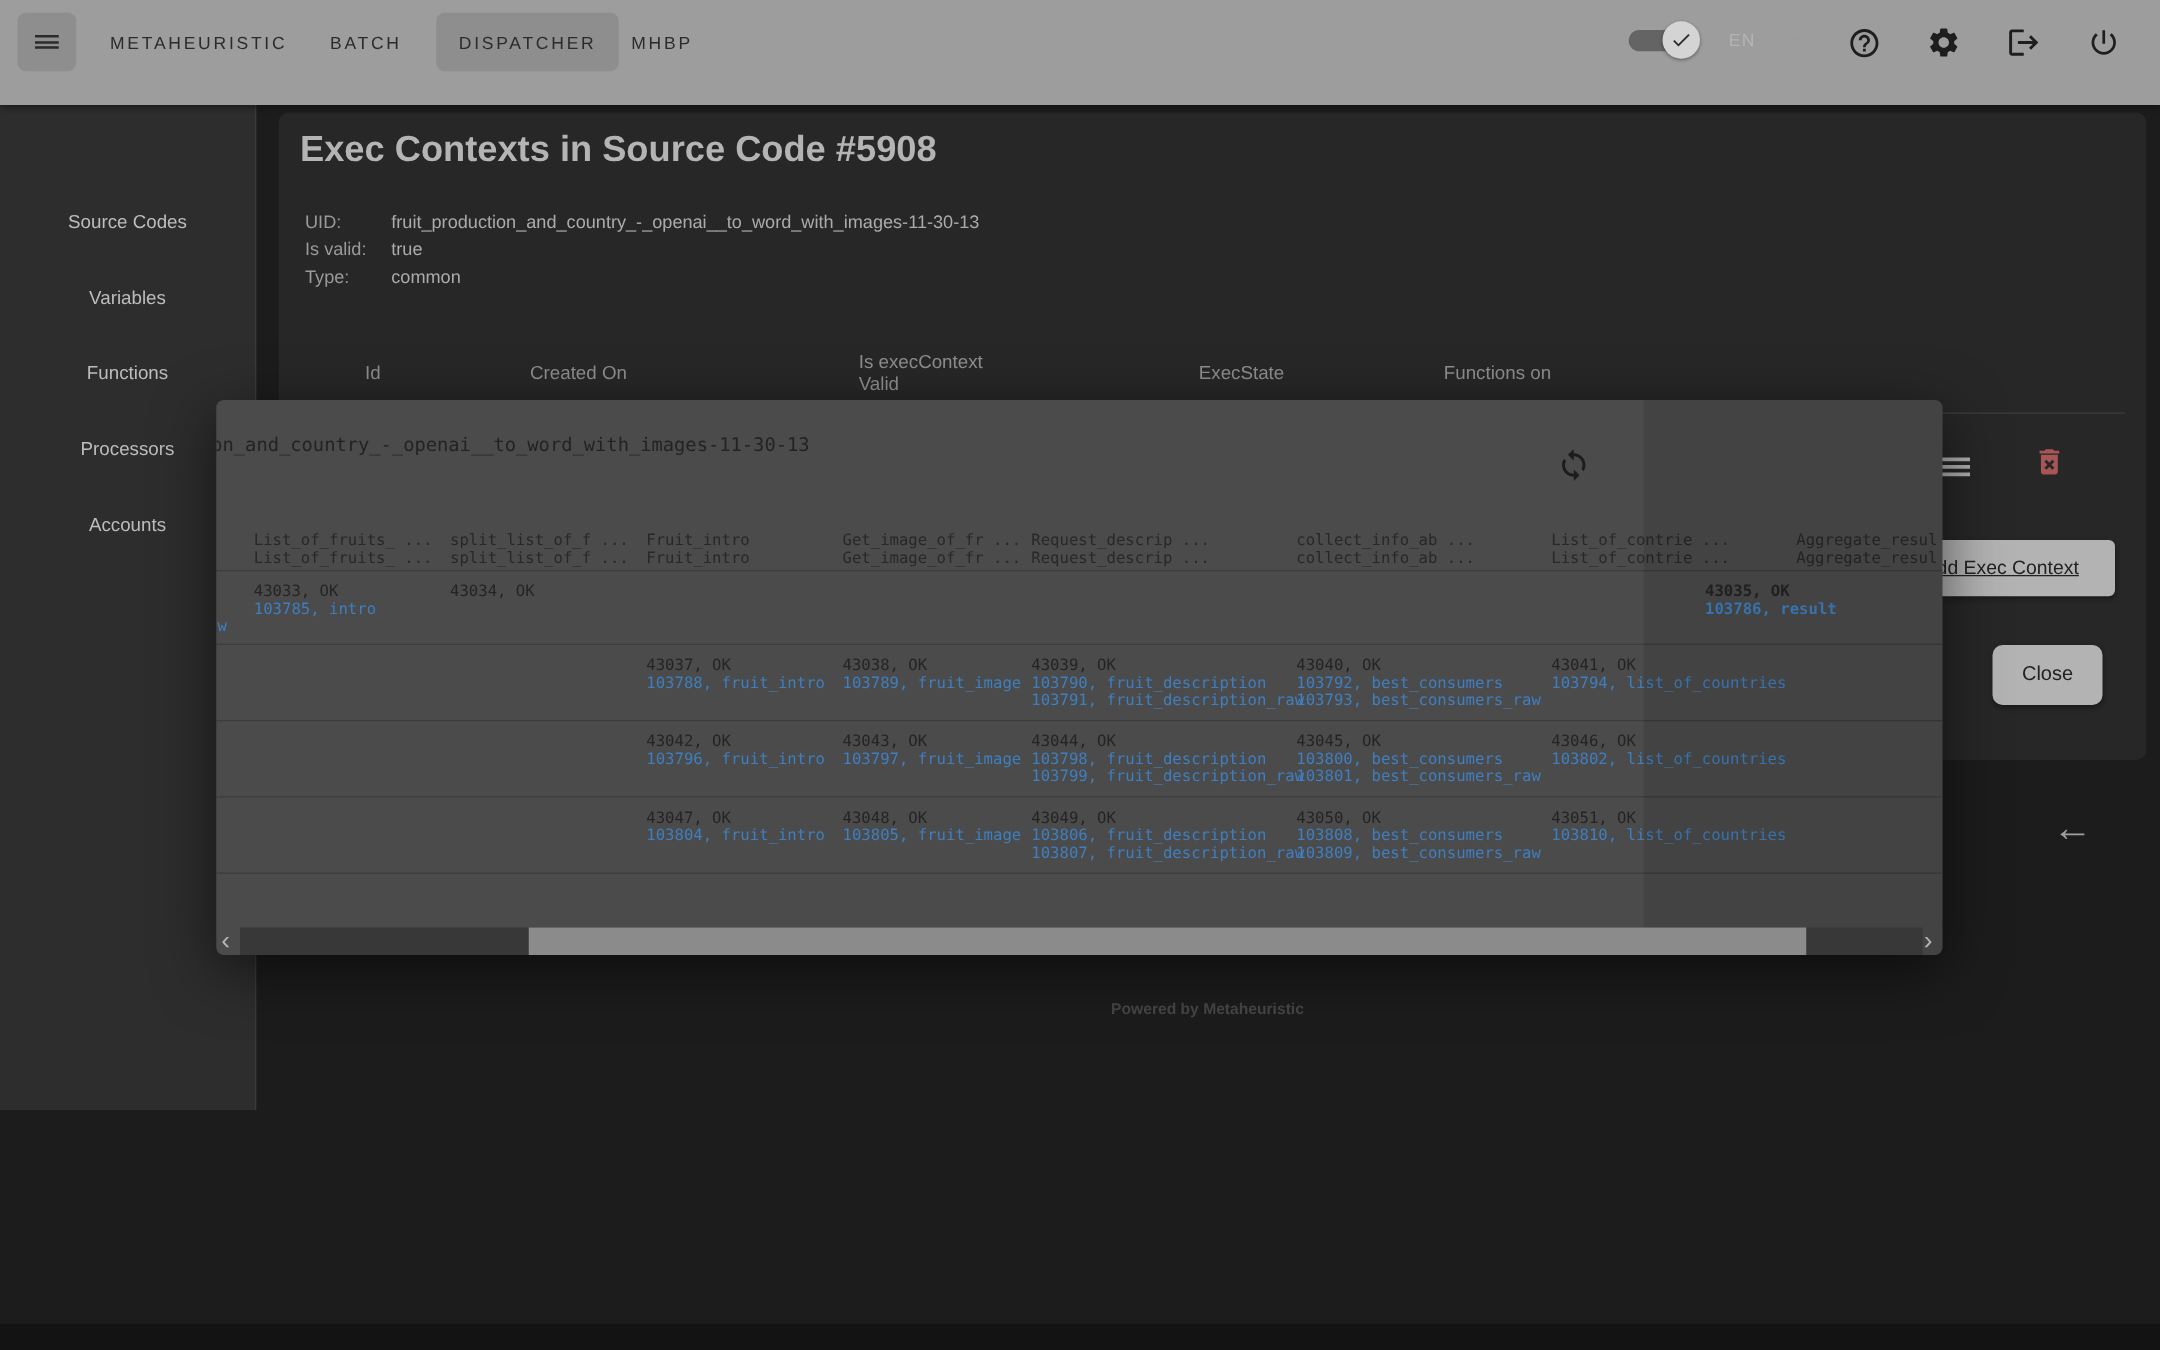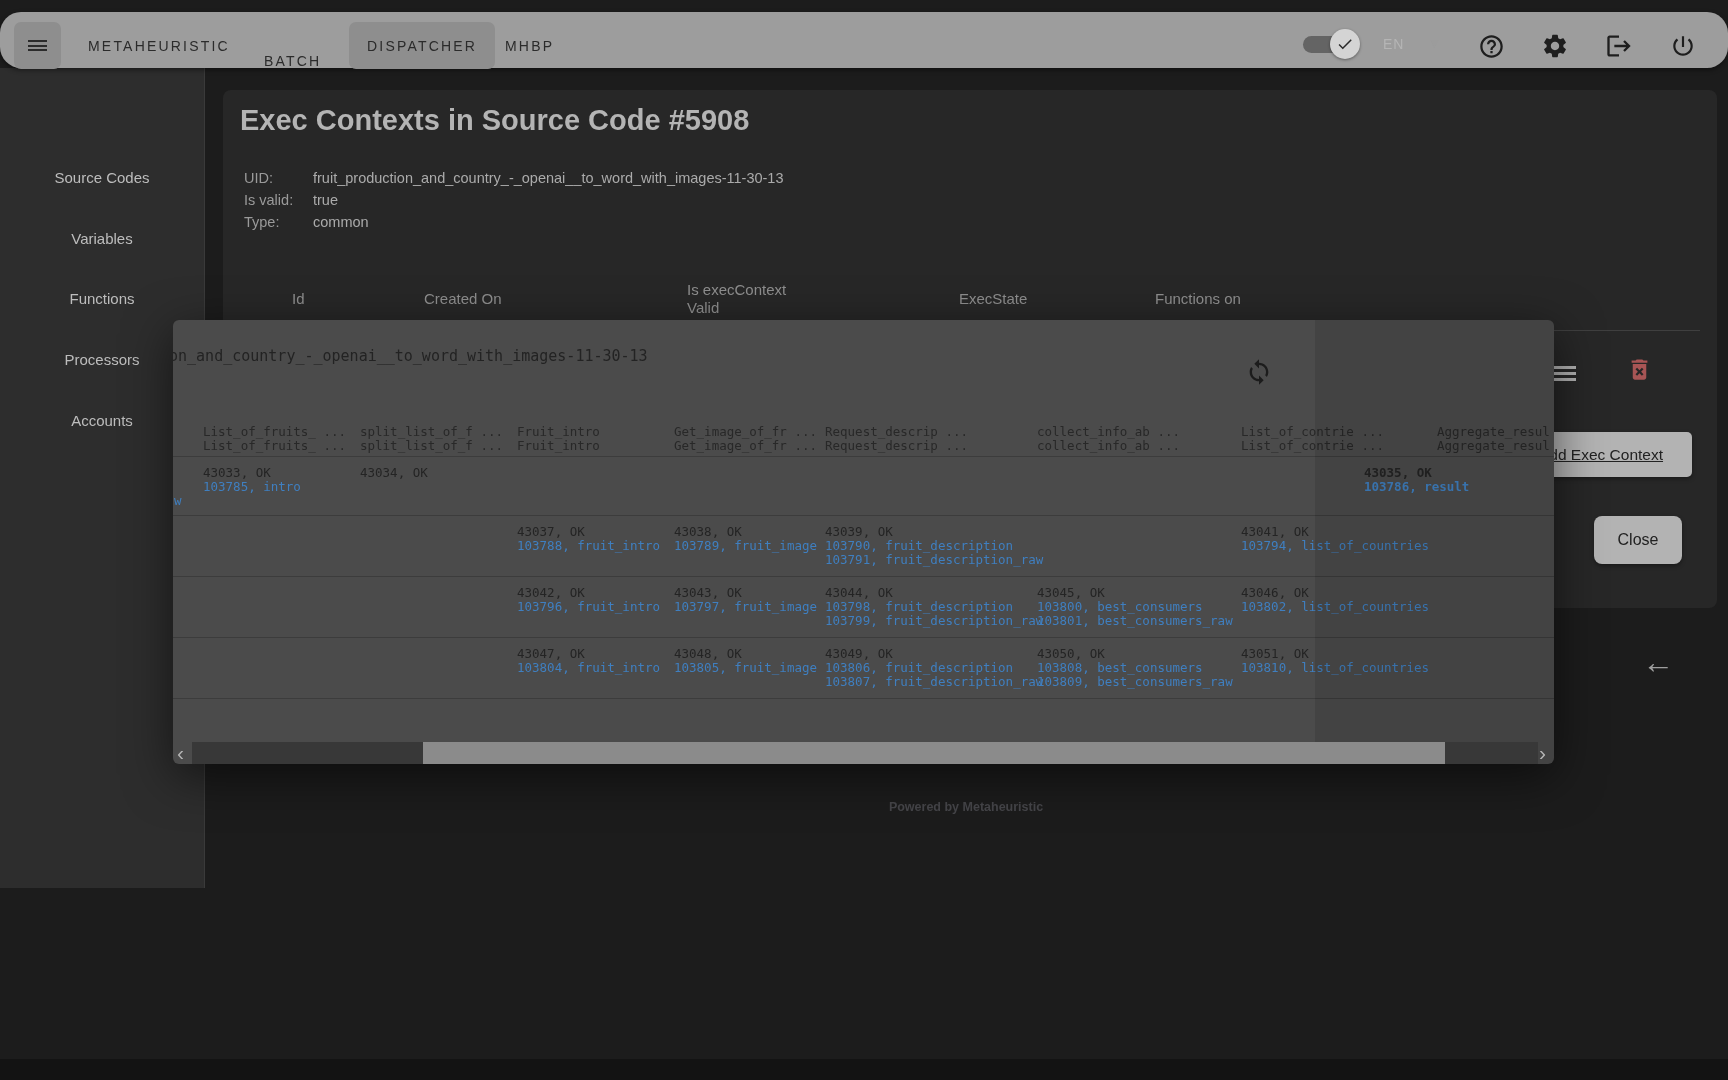--- a/index.html
+++ b/index.html
@@ -1,21 +1,21 @@
 <!DOCTYPE html>
 <html><head>
 <meta charset="utf-8">
 <style>
   html,body{margin:0;padding:0;background:#111;}
   #root{position:relative;width:1728px;height:1080px;background:#1c1c1c;overflow:hidden;
         font-family:"Liberation Sans",sans-serif;-webkit-font-smoothing:antialiased;}
   .abs{position:absolute;}
 
   
-  .navbar{left:0;top:12px;width:1728px;height:56px;background:#9d9d9d;box-shadow:0 2px 5px rgba(0,0,0,.45);z-index:5;border-radius:21px;}
+  .navbar{left:0;top:0;width:1728px;height:84px;background:#9d9d9d;box-shadow:0 2px 5px rgba(0,0,0,.45);z-index:5;}
   .nav-btn{height:47px;border-radius:7px;background:#8e8e8e;display:flex;align-items:center;justify-content:center;cursor:pointer;}
   .hamburger{left:14px;top:10px;width:47px;}
   .hamburger .bars div{width:19px;height:2px;background:#2b2b2b;margin:2.5px 0;}
   .nav-tab{top:0;height:68px;display:flex;align-items:center;font-size:14px;letter-spacing:2.2px;
            color:#2b2b2b;font-weight:500;cursor:pointer;}
   .tab-active{top:10px;height:47px;border-radius:7px;background:#8e8e8e;padding:0 18px;}
   .toggle{left:1303px;top:17px;width:57px;height:30px;cursor:pointer;}
   .toggle .track{position:absolute;left:0;top:7px;width:49px;height:17px;border-radius:9px;background:#646464;}
   .toggle .knob{position:absolute;left:27px;top:0;width:30px;height:30px;border-radius:50%;background:#d4d4d4;
                 display:flex;align-items:center;justify-content:center;box-shadow:0 1px 3px rgba(0,0,0,.4);}
@@ -75,21 +75,21 @@
 
   <div class="abs navbar">
     <div class="abs nav-btn hamburger">
       <div class="bars">
           <div></div>
           <div></div>
           <div></div>
         </div>
     </div>
     <div class="abs nav-tab" style="left:88px;">METAHEURISTIC</div>
-    <div class="abs nav-tab" style="left:264px;margin-top:15px;">BATCH</div>
+    <div class="abs nav-tab" style="left:264px;">BATCH</div>
     <div class="abs nav-tab tab-active" style="left:349px;">DISPATCHER</div>
     <div class="abs nav-tab" style="left:505px;">MHBP</div>
 
     <div class="abs toggle">
       <div class="track"></div>
       <div class="knob">
         <svg width="18" height="18" viewBox="0 0 24 24">
           <path fill="#2a2a2a" d="M9 16.17L4.83 12l-1.42 1.41L9 19 21 7l-1.41-1.41z"></path>
         </svg>
       </div>
@@ -221,20 +221,25 @@
           </div>
           <div class="cell" style="left: 501px;">
             <div class="cline cstate">43038, OK</div>
             <div class="cline cvar">103789, fruit_image</div>
           </div>
           <div class="cell" style="left: 652px;">
             <div class="cline cstate">43039, OK</div>
             <div class="cline cvar">103790, fruit_description</div>
             <div class="cline cvar">103791, fruit_description_raw</div>
           </div>
+          <div class="cell" style="left: 864px;">
+            <div class="cline cstate">43040, OK</div>
+            <div class="cline cvar">103792, best_consumers</div>
+            <div class="cline cvar">103793, best_consumers_raw</div>
+          </div>
           <div class="cell" style="left: 1068px;">
             <div class="cline cstate">43041, OK</div>
             <div class="cline cvar">103794, list_of_countries</div>
           </div>
         </div>
         <div class="dlg-row mono" style="top: 260px; height: 55px;">
           <div class="cell" style="left: 344px;">
             <div class="cline cstate">43042, OK</div>
             <div class="cline cvar">103796, fruit_intro</div>
           </div>

